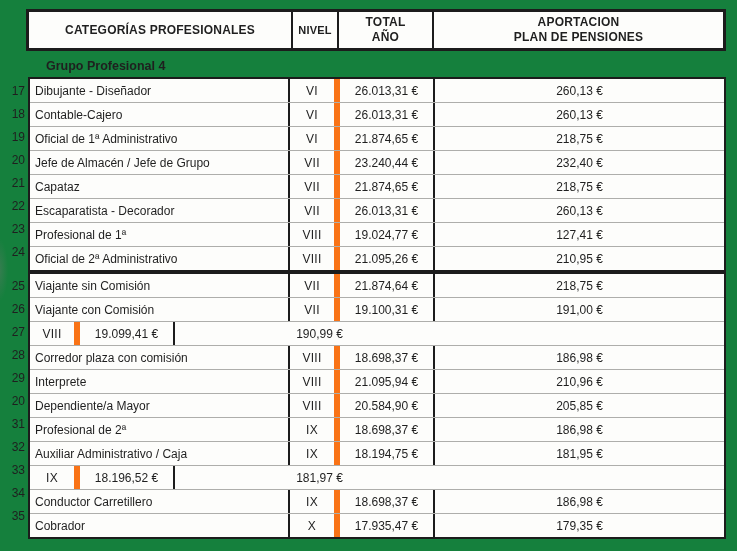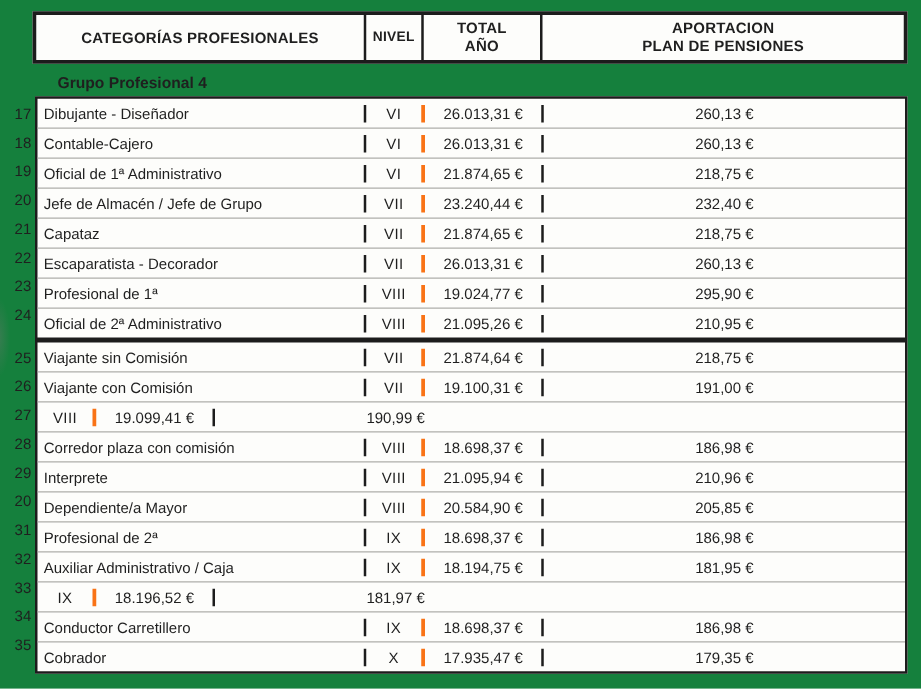--- a/index.html
+++ b/index.html
@@ -55,27 +55,26 @@
     padding-right:3px; font-size:12px;text-align:right;
   }
   .gbox{
     flex:1;
     border:2px solid #1c1c1c;
     background:#fdfdfb;
   }
   .trow{
     height:23px; display:flex;
     border-bottom:1px solid #aeaeab;
-    align-items:center;
   }
   .trow:last-child{ border-bottom:none; }
 
   .c{ display:flex; align-items:center; font-size:12px; }
   .c-cat{ flex:1; padding-left:5px; border-right:2px solid #1c1c1c; }
-  .c-niv{ width:44px; justify-content:center; border-right:3px solid #f97316; letter-spacing:.3px; }
+  .c-niv{ width:44px; justify-content:center; border-right:6px solid #f97316; letter-spacing:.3px; }
   .c-tot{ width:93px; justify-content:center; border-right:2px solid #1c1c1c; }
   .c-apo{ width:289px; justify-content:center; }
 </style>
 </head>
 <body>
 
 <div class="page">
   <div class="smudge"></div>
 
   <div class="header-box">
@@ -149,21 +148,21 @@
     <div class="c c-cat">Escaparatista - Decorador</div>
     <div class="c c-niv">VII</div>
     <div class="c c-tot">26.013,31 €</div>
     <div class="c c-apo">260,13 €</div>
   </div>
 
   <div class="trow">
     <div class="c c-cat">Profesional de 1ª</div>
     <div class="c c-niv">VIII</div>
     <div class="c c-tot">19.024,77 €</div>
-    <div class="c c-apo">295,90 €</div>
+    <div class="c c-apo">127,41 €</div>
   </div>
 
   <div class="trow">
     <div class="c c-cat">Oficial de 2ª Administrativo</div>
     <div class="c c-niv">VIII</div>
     <div class="c c-tot">21.095,26 €</div>
     <div class="c c-apo">210,95 €</div>
   </div>
 </div>
     </div>

